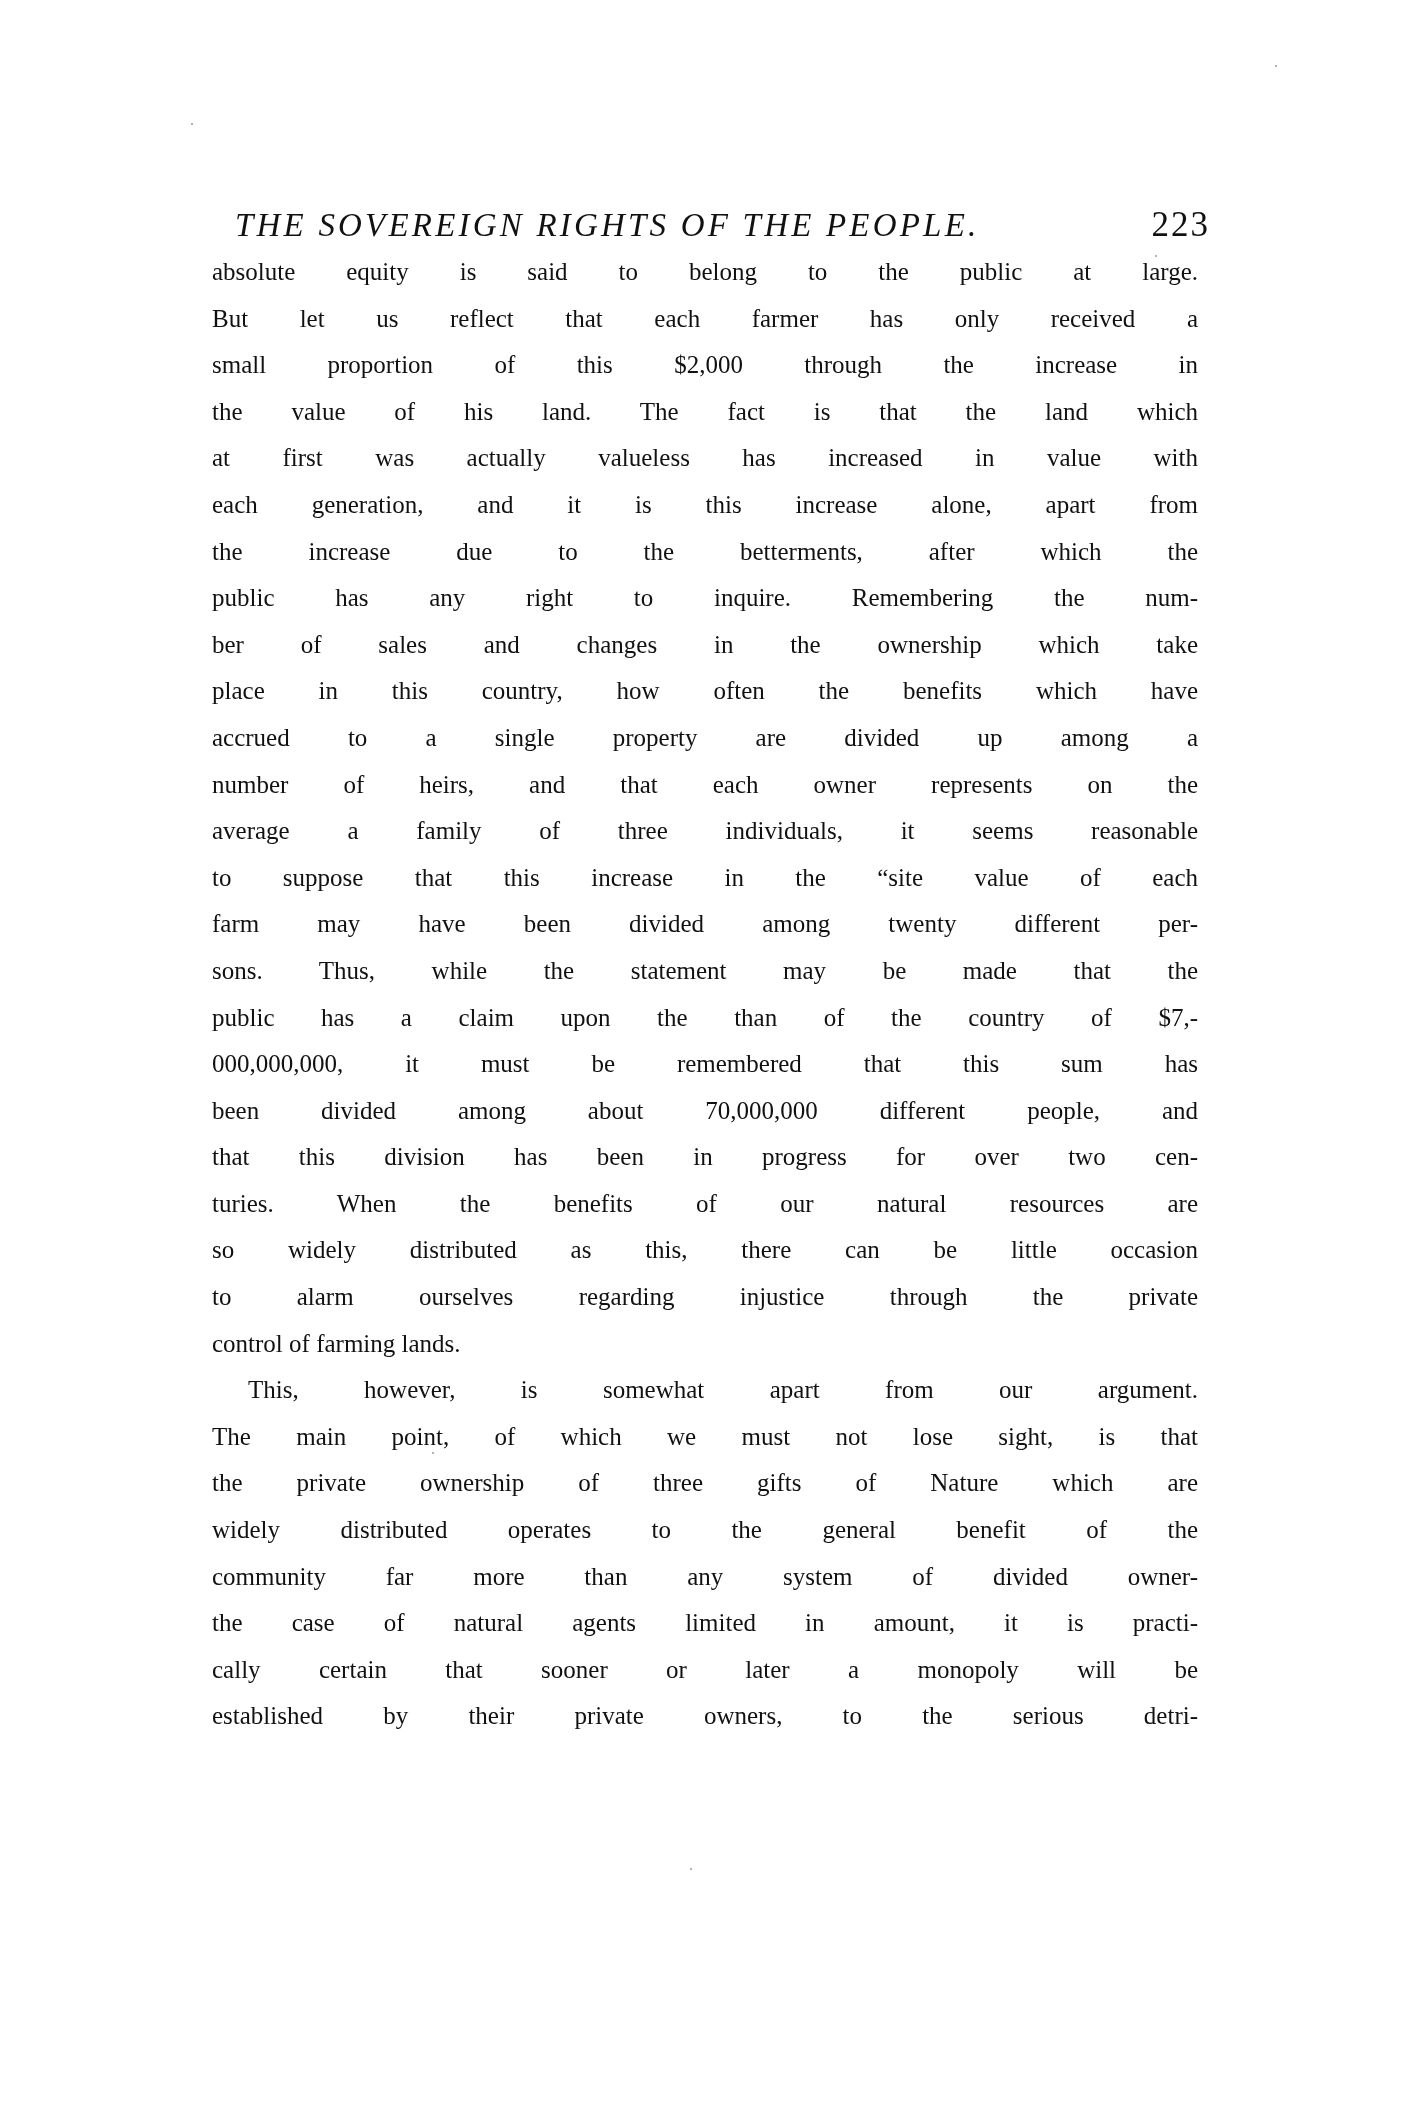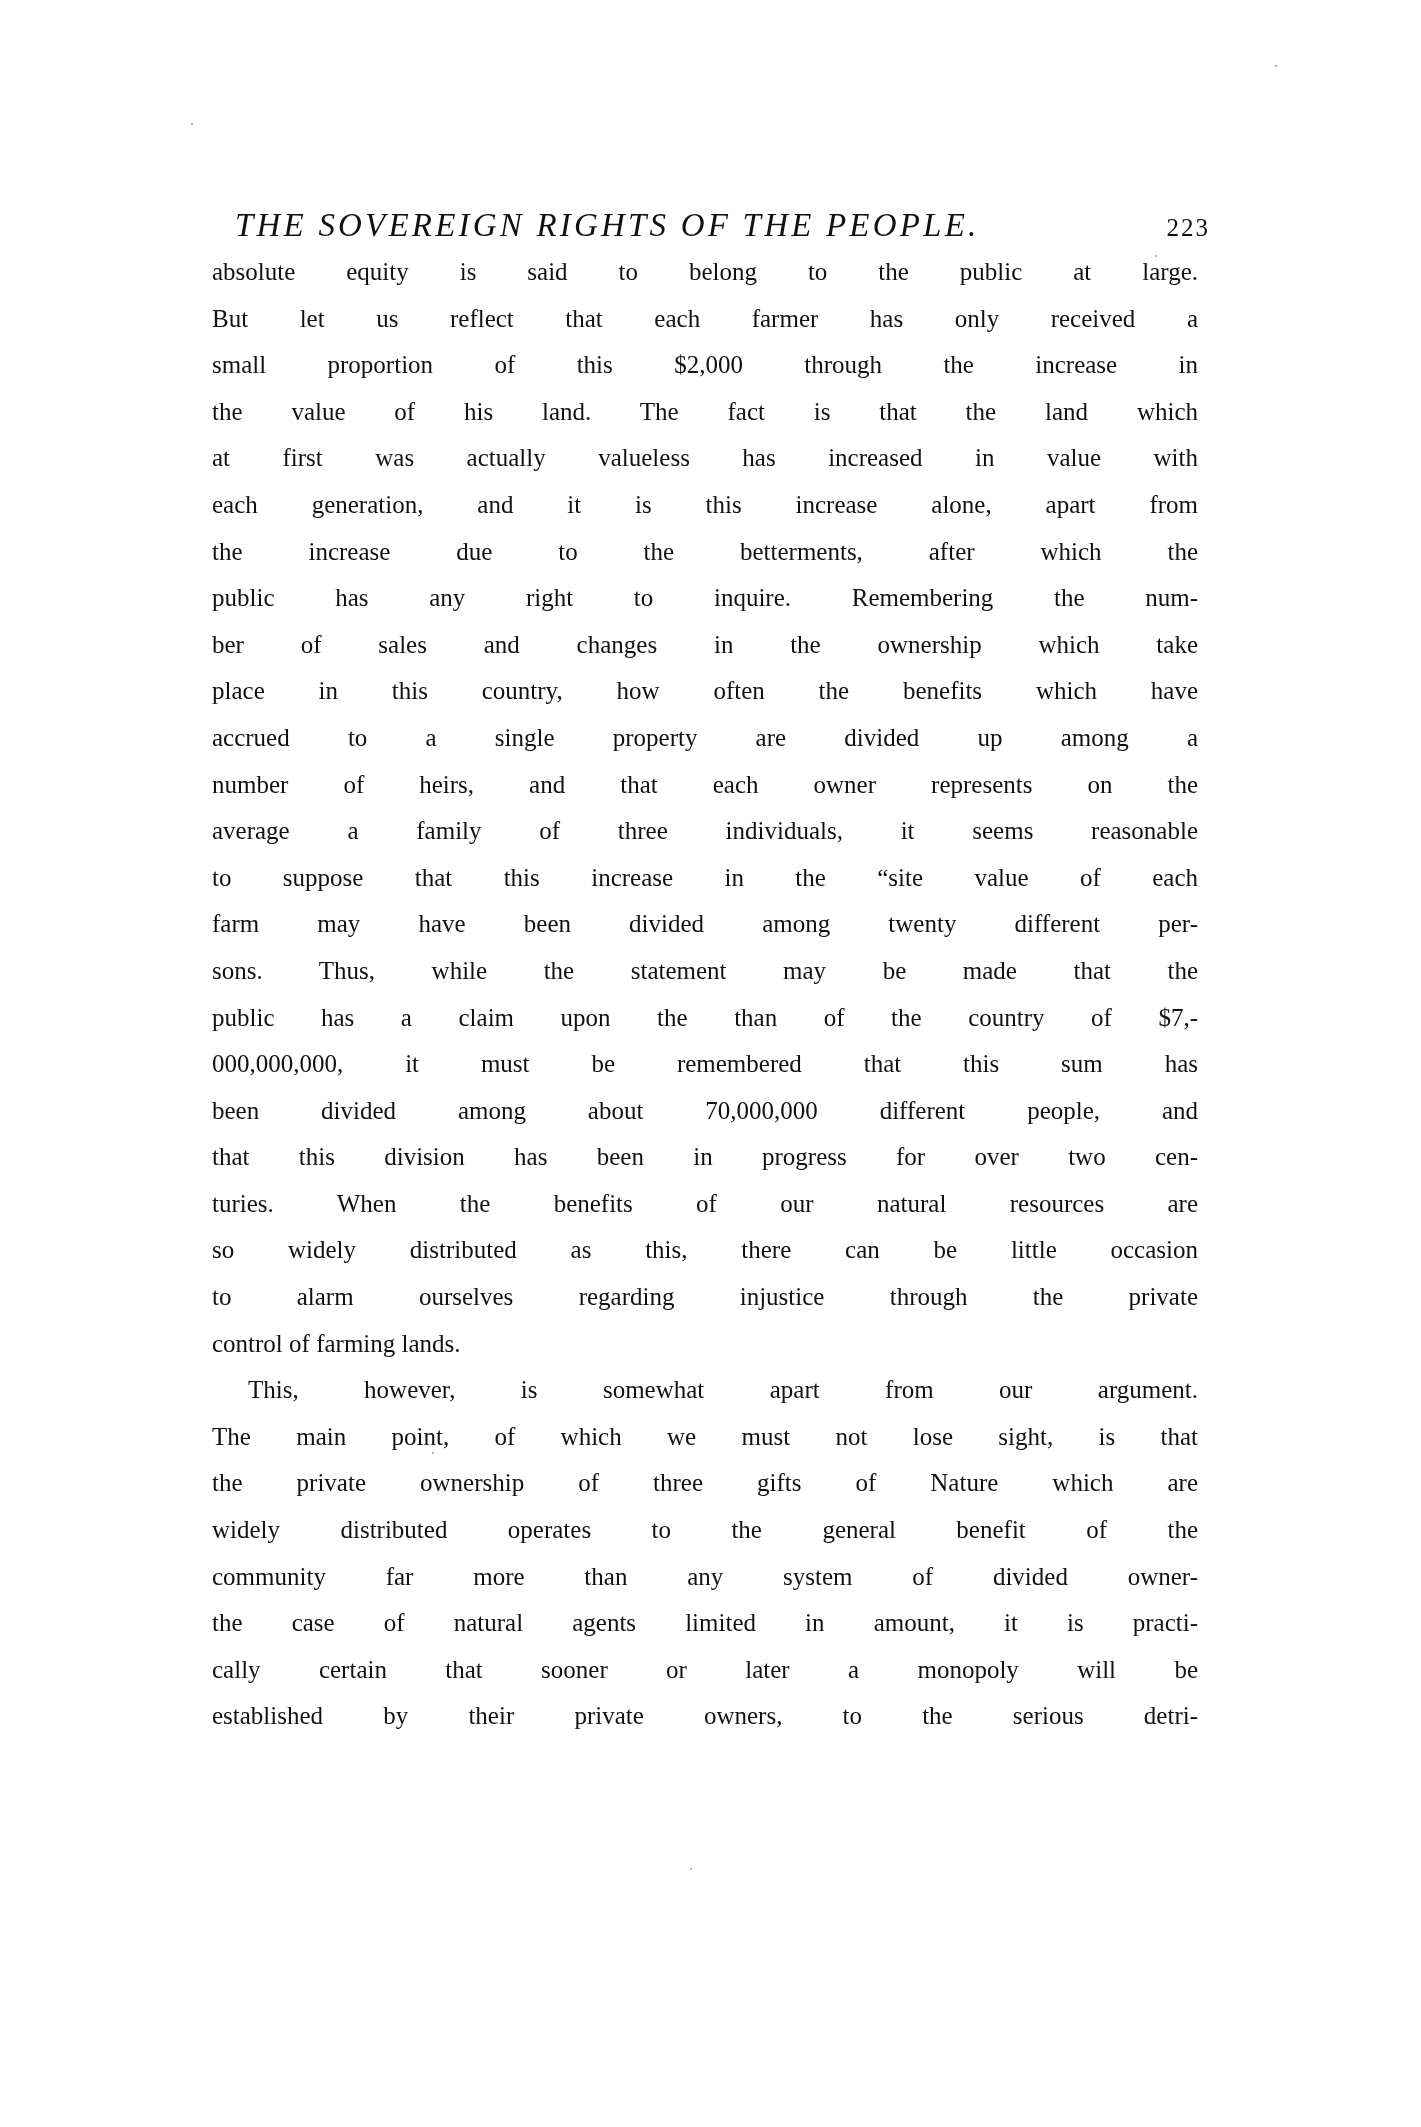--- a/index.html
+++ b/index.html
@@ -34,21 +34,21 @@
       font-size: 33px;
       line-height: 50px;
       margin-top: 24px;
     }
     .running-title {
       font-style: italic;
       letter-spacing: 3.2px;
       padding-left: 11px;
     }
     .page-number {
-      font-size: 25px;
+      font-size: 35px;
       letter-spacing: 2px;
     }
     .body-text {
       position: absolute;
       left: 212px;
       top: 249px;
       width: 986px;
       font-size: 25px;
       line-height: 46.6px;
     }

